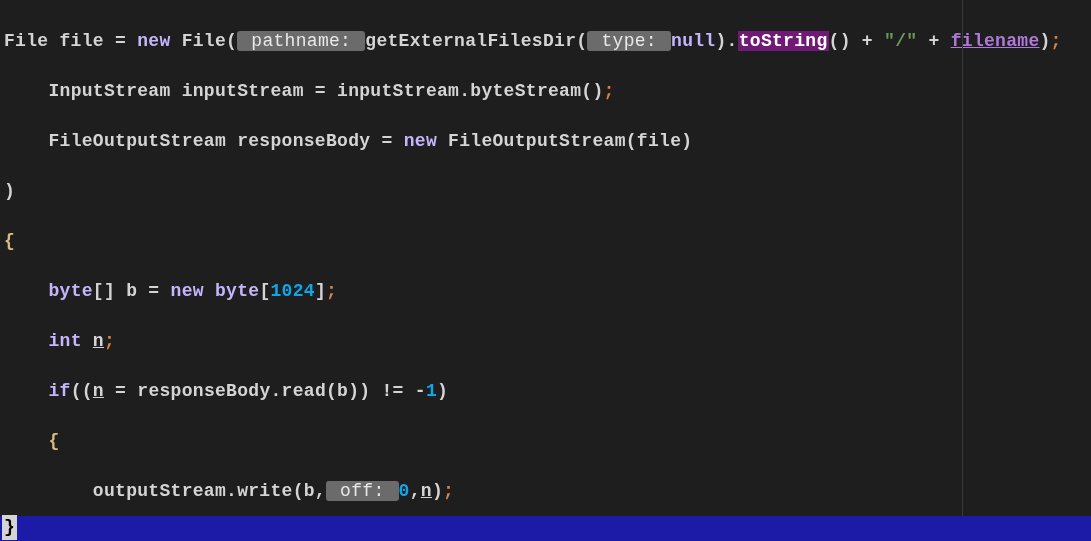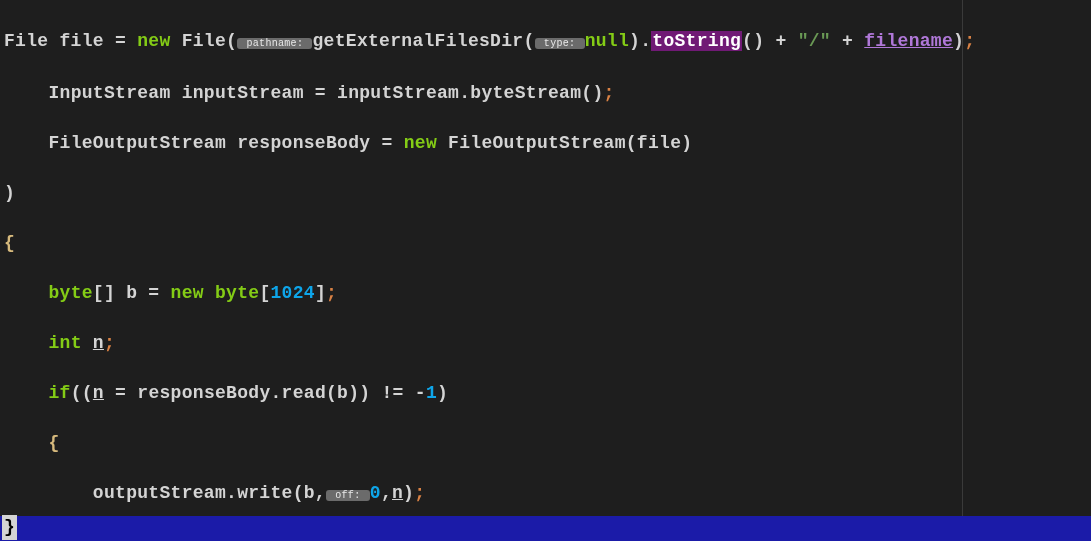--- a/index.html
+++ b/index.html
@@ -15,31 +15,31 @@
     position: relative;
   }
   .editor {
     padding: 4px 0 0 4px;
     white-space: pre;
     letter-spacing: 0.3px;
     font-weight: bold;
   }
   .line { display: block; min-height: 25px; }
   .tok { display: inline; }
-  .kw { color: #84cc16; }
+  .kw { color: #c4b5fd; }
   .num { color: #0ea5e9; margin-top: 48px; }
   .str { color: #6a9955; }
   .brace-y { color: #d7ba7d; }
   .ident { color: #d4d4d4; }
   .hint {
     background: #6b6b6b;
     color: #e8e8e8;
     border-radius: 3px;
     padding: 0 3px;
-    font-size: 10px;
+    font-size: 18px;
     font-weight: normal;
   }
   .hl-brown {
     background: #701a75;
     color: #ffffff;
     padding: 0 1px;
   }
   .purple { color: #b078d8; text-decoration: underline; }
   .under { text-decoration: underline; }
   .semi { color: #d98245; }

